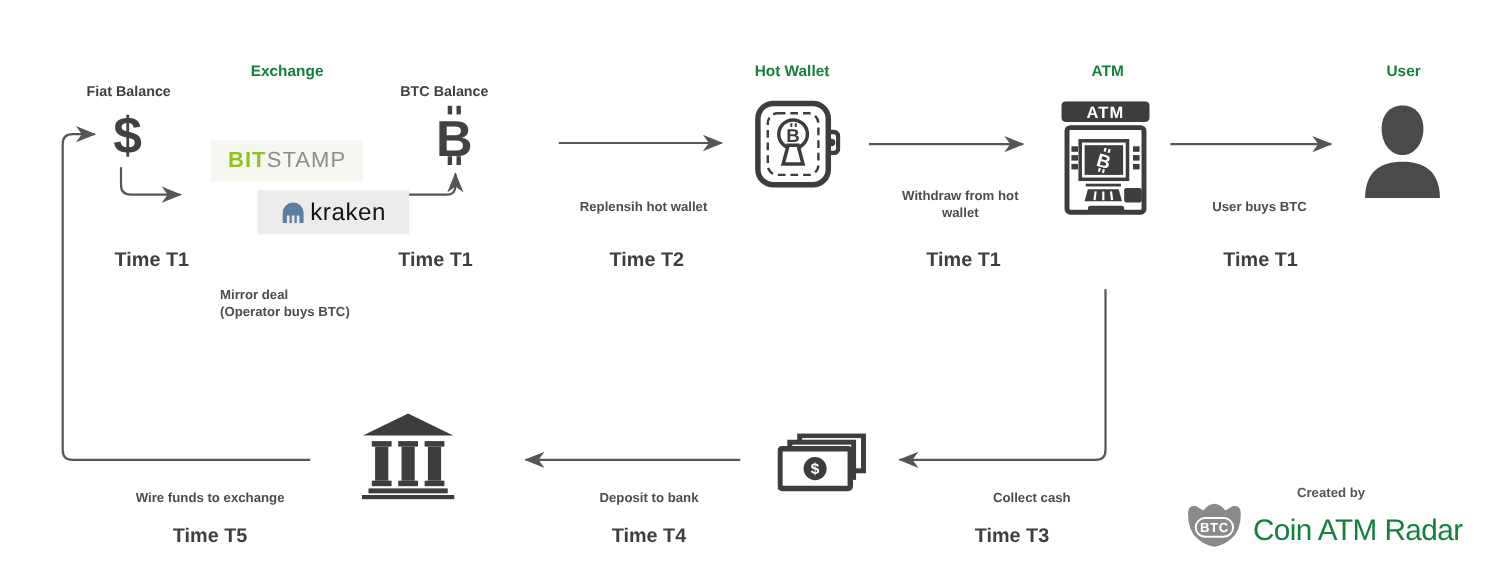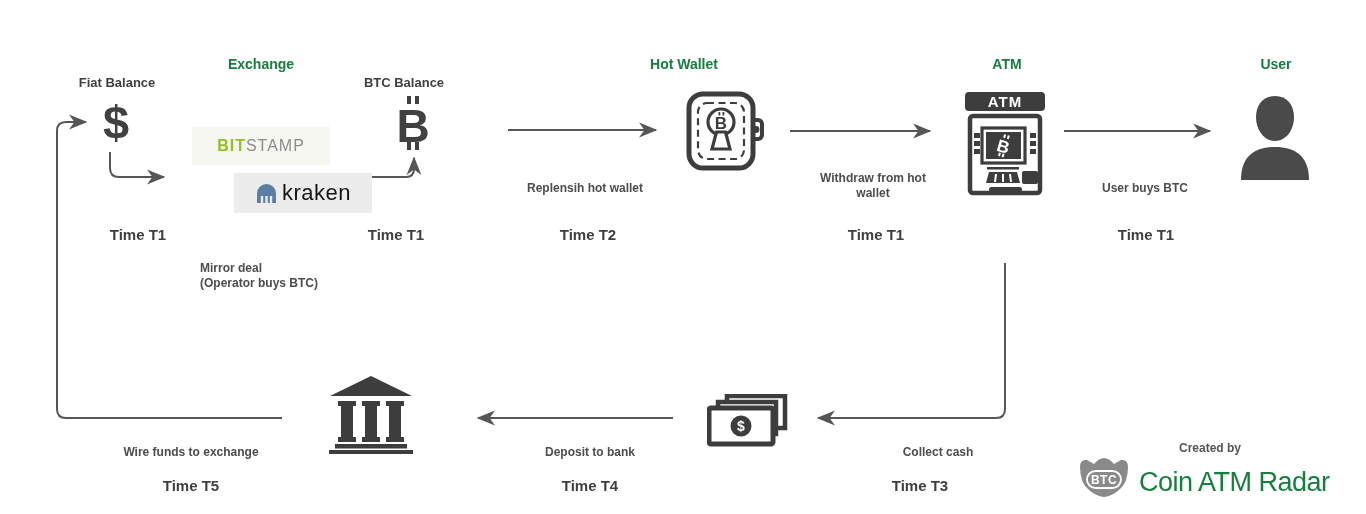--- a/index.html
+++ b/index.html
@@ -2,27 +2,27 @@
 <html><head>
 <meta charset="utf-8">
 <style>
   html,body{margin:0;padding:0;background:#ffffff;}
   body{width:1366px;height:514px;font-family:"Liberation Sans","DejaVu Sans",sans-serif;}
   .canvas{position:relative;width:1366px;height:514px;overflow:hidden;background:#ffffff;color:#3f3f3f;}
   .abs{position:absolute;}
   .cx{transform:translateX(-50%);white-space:nowrap;}
   .node-title{font-weight:bold;font-size:14px;color:#15803d;}
   .bal-title{font-weight:bold;font-size:13px;color:#3f3f3f;}
-  .time-lbl{font-weight:bold;font-size:15px;color:#3f3f3f;}
+  .time-lbl{font-weight:bold;font-size:18px;color:#3f3f3f;}
   .flow-lbl{font-weight:bold;font-size:12px;color:#4d4d4d;text-align:center;line-height:15px;}
   .note-lbl{font-weight:bold;font-size:12px;color:#4d4d4d;text-align:left;line-height:15px;}
   .dollar-big{font-size:47px;font-weight:800;color:#414141;line-height:1;}
   .logo-box{display:flex;align-items:center;justify-content:center;}
   .bitstamp-box{left:192px;top:127px;width:138px;height:38px;background:#f7f7f1;}
-  .bitstamp-txt{font-size:16px;font-weight:bold;letter-spacing:1px;}
+  .bitstamp-txt{font-size:20px;font-weight:bold;letter-spacing:1px;}
   .bit{color:#93c11f;}
   .stamp{color:#8d8d8d;font-weight:500;}
   .kraken-box{left:192px;top:173px;width:138px;height:40px;background:#ececec;gap:4px;margin-left:42px;}
   .kraken-txt{font-size:22px;font-weight:500;color:#141414;letter-spacing:0.5px;}
   .credit-by{font-weight:bold;font-size:12px;color:#555555;}
   .brand-row{display:flex;align-items:flex-end;gap:8px;}
   .brand-txt{font-weight:normal;font-size:27px;color:#15803d;letter-spacing:-0.5px;}
   svg{display:block;}
 </style>
 </head>
@@ -80,21 +80,21 @@
       <rect x="16" y="46" width="4" height="8"></rect>
       <rect x="24" y="46" width="4" height="8"></rect>
       <text x="22" y="46" text-anchor="middle" font-size="46" font-weight="bold" font-family="Liberation Sans, DejaVu Sans, sans-serif">B</text>
     </g>
   </svg>
   <div class="abs cx time-lbl" style="left:396px;top:226px;">Time T1</div>
 
   <div class="abs cx flow-lbl" style="left:585px;top:181px;">Replensih hot wallet</div>
   <div class="abs cx time-lbl" style="left:588px;top:226px;">Time T2</div>
 
-  <div class="abs cx node-title" style="left:684px;top:56px;">Hot Wallet</div>
+  <div class="abs cx node-title" style="left:720px;top:56px;">Hot Wallet</div>
   <svg class="abs" style="left:686px;top:91px;" width="78" height="80" viewBox="0 0 78 80">
     <rect x="62" y="29" width="14" height="19" rx="4" fill="#ffffff" stroke="#3d3d3d" stroke-width="4"></rect>
     <rect x="3" y="3" width="64" height="74" rx="14" fill="#ffffff" stroke="#3d3d3d" stroke-width="5"></rect>
     <rect x="12" y="12" width="46" height="56" rx="9" fill="none" stroke="#3d3d3d" stroke-width="2.2" stroke-dasharray="7 4.5"></rect>
     <circle cx="35" cy="31" r="13" fill="#ffffff" stroke="#3d3d3d" stroke-width="3.2"></circle>
     <path d="M30.5,41 L26,58 L44,58 L39.5,41 Z" fill="#ffffff" stroke="#3d3d3d" stroke-width="3.2"></path>
     <circle cx="70" cy="38.5" r="3.4" fill="#3d3d3d"></circle>
     <g fill="#3d3d3d">
       <rect x="32.5" y="21" width="1.8" height="3.5"></rect>
       <rect x="36.5" y="21" width="1.8" height="3.5"></rect>

